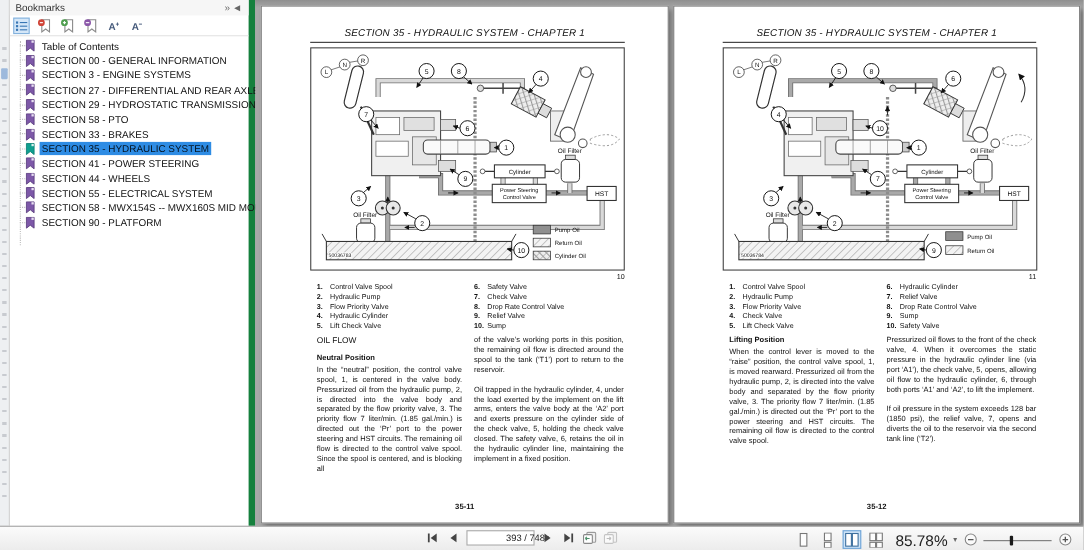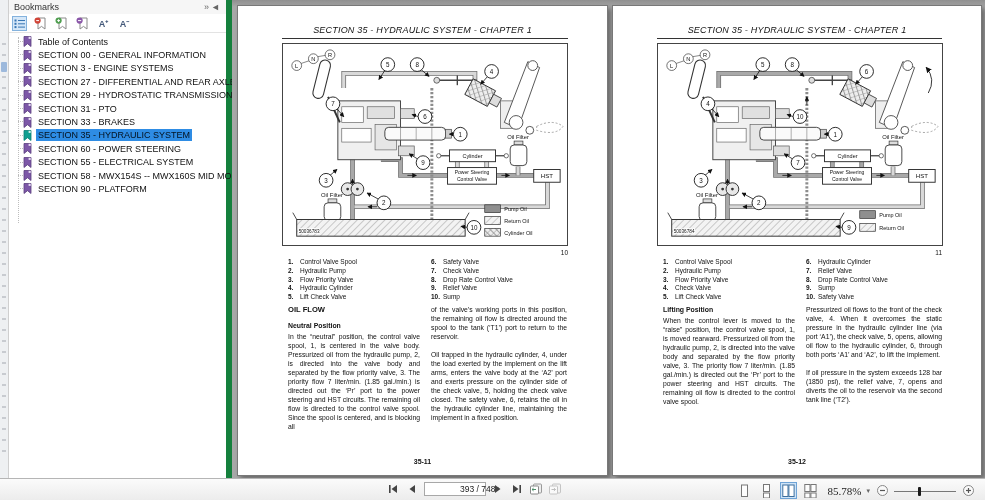--- a/index.html
+++ b/index.html
@@ -41,21 +41,21 @@
   .fig-num{position:absolute;right:39px;top:243px;font-size:6.5px;color:#111;}
   .parts{position:absolute;top:252px;left:50px;right:30px;font-size:6.5px;color:#111;}
   .parts .pcol{position:absolute;top:0;}
   .parts .pcol.c1{left:0;}
   .parts .pcol.c2{left:143px;}
   .pitem{height:8.8px;line-height:8.8px;white-space:nowrap;}
   .pitem b{display:inline-block;width:12px;}
   .sect{position:absolute;top:299px;font-size:6.8px;line-height:9px;color:#111;text-align:justify;}
   .sect.s1{left:50px;width:132px;}
   .sect.s2{left:193px;width:136px;}
-  .sect .h{font-weight:bold;font-size:7.6px;margin:0 0 7px 0;}
+  .sect .h{font-weight:normal;font-size:7.6px;margin:0 0 7px 0;}
   .sect .h:empty{display:none;}
   .sect .sh{font-weight:bold;font-size:6.9px;margin:0 0 2px 0;}
   .sect .sh:empty{display:none;}
   .sect p{margin:0 0 9px 0;}
   .pg-footer{position:absolute;left:0;right:0;top:452px;text-align:center;font-weight:bold;font-size:7px;color:#111;}
 
   
   svg text{font-family:"Liberation Sans",sans-serif;fill:#111;}
   .t6{font-size:6px;} .t55{font-size:5.6px;} .t52{font-size:5.2px;} .t62{font-size:6.2px;}
   .cot{font-size:6.4px;text-anchor:middle;}
@@ -70,21 +70,21 @@
   .statusbar{position:absolute;left:0;top:478px;width:985px;height:22px;background:linear-gradient(#fbfbfb,#ececec);
      border-top:1px solid #b5b5b5;box-sizing:border-box;}
   .sb-center{position:absolute;left:386px;top:3px;display:flex;align-items:center;gap:5px;}
   .sb-right{position:absolute;right:10px;top:3px;display:flex;align-items:center;gap:5px;}
   .sb-btn{width:14px;height:14px;display:flex;align-items:center;justify-content:center;cursor:default;}
   .pagefield{display:flex;align-items:center;width:62px;height:14px;background:#fff;border:1px solid #a8a8a8;box-sizing:border-box;}
   .pagefield .pf-text{flex:1;font-size:8.5px;color:#222;padding-left:3px;white-space:nowrap;margin-left:32px;}
   .pf-caret{font-size:7px;color:#666;padding-right:2px;}
   .layout-btn{width:17px;height:17px;display:flex;align-items:center;justify-content:center;box-sizing:border-box;}
   .layout-btn.sel{background:#cde3f7;border:1px solid #6ea3d6;}
-  .zoom-pct{font-size:11px;color:#222;margin-left:4px;font-family:Liberation Serif, serif;}
+  .zoom-pct{font-size:14px;color:#222;margin-left:4px;}
   .zoom-caret{font-size:7px;color:#666;}
   .slider{position:relative;width:62px;height:14px;}
   .slider .track{position:absolute;left:0;right:0;top:7px;border-top:1px solid #777;}
   .slider .handle{position:absolute;left:24px;top:3px;width:3px;height:9px;background:#1a1a1a;border-radius:1px;}
 </style>
 </head>
 <body>
 
 <div class="app">
 
@@ -172,42 +172,49 @@
             <path d="M1,0.5 h7 v10 l-3.5,-2.8 L1,10.5 z" fill="#7d58a8" stroke="#5b3f7e" stroke-width=".8"></path>
             <rect x="5.6" y="0.8" width="2.1" height="2.1" fill="#e8dff2"></rect>
           </svg>
         <span class="bm-label">SECTION 29 - HYDROSTATIC TRANSMISSION</span>
       </div>
       <div class="bm-item">
         <svg width="9" height="11" viewBox="0 0 9 11">
             <path d="M1,0.5 h7 v10 l-3.5,-2.8 L1,10.5 z" fill="#7d58a8" stroke="#5b3f7e" stroke-width=".8"></path>
             <rect x="5.6" y="0.8" width="2.1" height="2.1" fill="#e8dff2"></rect>
           </svg>
-        <span class="bm-label">SECTION 31 - PTO</span>
+        <span class="bm-label">SECTION 58 - PTO</span>
       </div>
       <div class="bm-item">
         <svg width="9" height="11" viewBox="0 0 9 11">
             <path d="M1,0.5 h7 v10 l-3.5,-2.8 L1,10.5 z" fill="#7d58a8" stroke="#5b3f7e" stroke-width=".8"></path>
             <rect x="5.6" y="0.8" width="2.1" height="2.1" fill="#e8dff2"></rect>
           </svg>
         <span class="bm-label">SECTION 33 - BRAKES</span>
       </div>
       <div class="bm-item sel">
         <svg width="9" height="11" viewBox="0 0 9 11">
             <path d="M1,0.5 h7 v10 l-3.5,-2.8 L1,10.5 z" fill="#0f9f90" stroke="#0b7f73" stroke-width=".8"></path>
             <rect x="5.6" y="0.8" width="2.1" height="2.1" fill="#d8f2ee"></rect>
           </svg>
         <span class="bm-label">SECTION 35 - HYDRAULIC SYSTEM</span>
       </div>
       <div class="bm-item">
         <svg width="9" height="11" viewBox="0 0 9 11">
             <path d="M1,0.5 h7 v10 l-3.5,-2.8 L1,10.5 z" fill="#7d58a8" stroke="#5b3f7e" stroke-width=".8"></path>
             <rect x="5.6" y="0.8" width="2.1" height="2.1" fill="#e8dff2"></rect>
           </svg>
-        <span class="bm-label">SECTION 60 - POWER STEERING</span>
+        <span class="bm-label">SECTION 41 - POWER STEERING</span>
+      </div>
+      <div class="bm-item">
+        <svg width="9" height="11" viewBox="0 0 9 11">
+            <path d="M1,0.5 h7 v10 l-3.5,-2.8 L1,10.5 z" fill="#7d58a8" stroke="#5b3f7e" stroke-width=".8"></path>
+            <rect x="5.6" y="0.8" width="2.1" height="2.1" fill="#e8dff2"></rect>
+          </svg>
+        <span class="bm-label">SECTION 44 - WHEELS</span>
       </div>
       <div class="bm-item">
         <svg width="9" height="11" viewBox="0 0 9 11">
             <path d="M1,0.5 h7 v10 l-3.5,-2.8 L1,10.5 z" fill="#7d58a8" stroke="#5b3f7e" stroke-width=".8"></path>
             <rect x="5.6" y="0.8" width="2.1" height="2.1" fill="#e8dff2"></rect>
           </svg>
         <span class="bm-label">SECTION 55 - ELECTRICAL SYSTEM</span>
       </div>
       <div class="bm-item">
         <svg width="9" height="11" viewBox="0 0 9 11">

